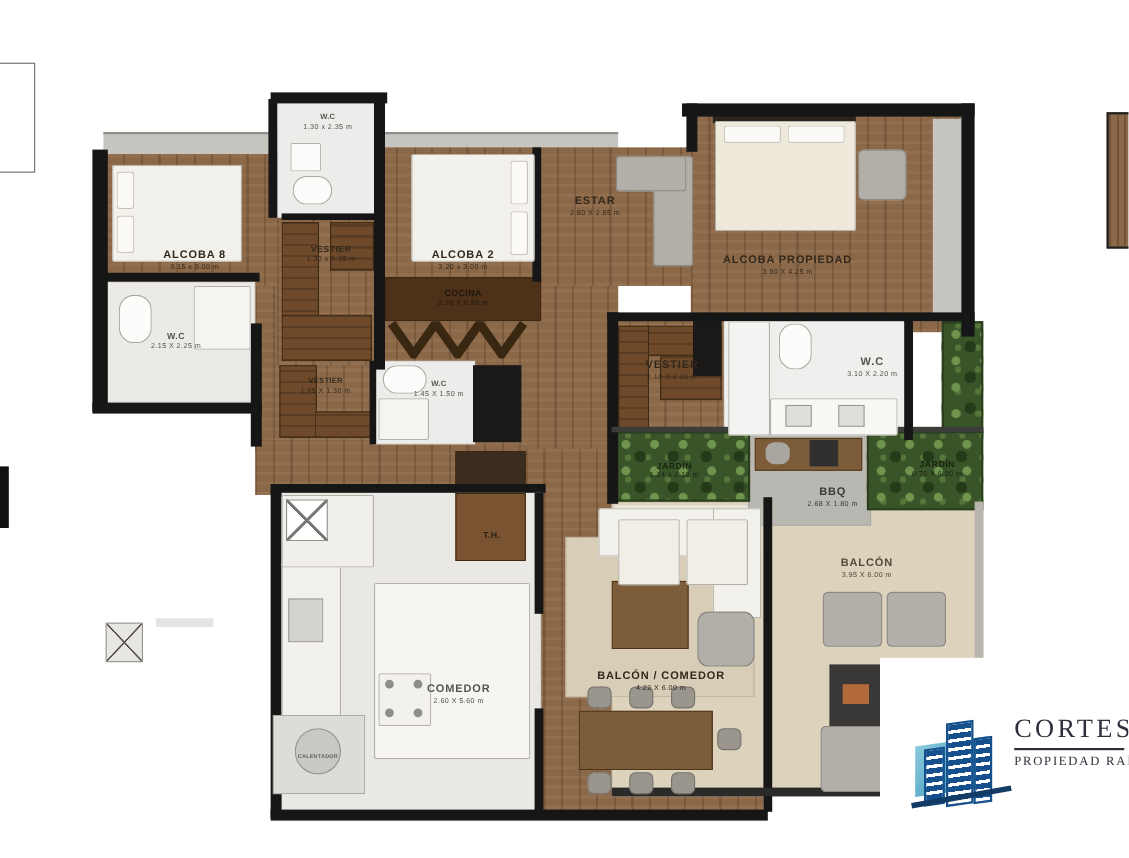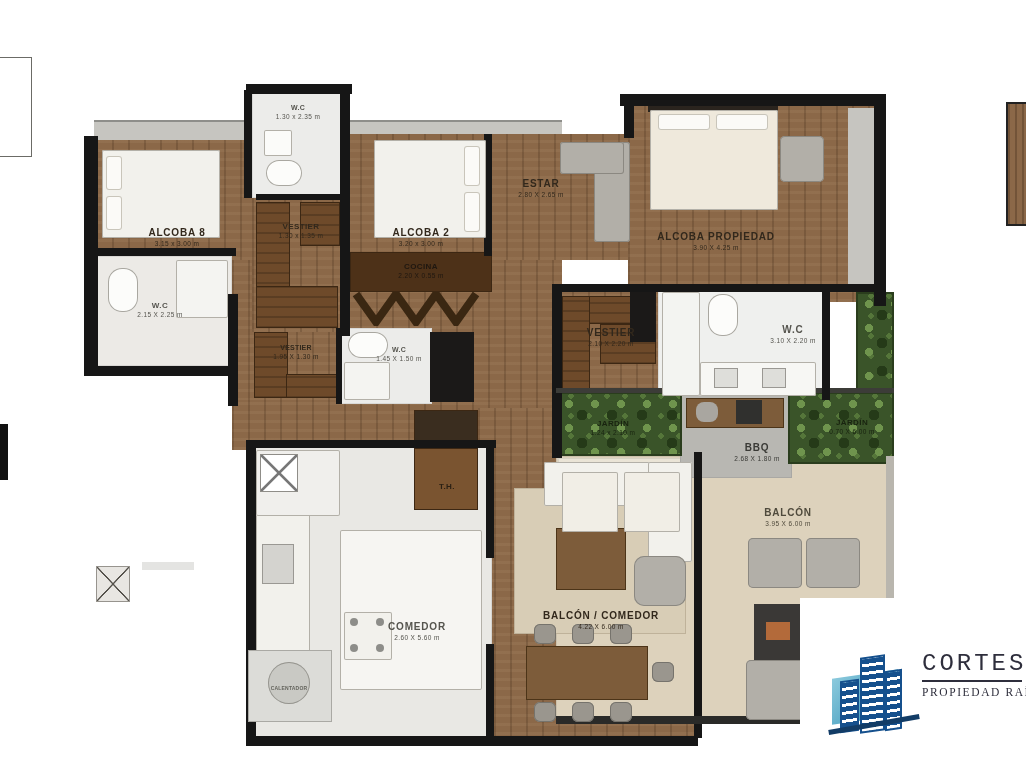--- a/index.html
+++ b/index.html
@@ -45,21 +45,21 @@
   .teal{position:absolute;left:2px;top:30px;width:66px;height:46px;transform:skewY(-8deg);
         background:linear-gradient(135deg,#8ccadd,#2e8fb4);}
   .tower{position:absolute;transform:skewY(-8deg);
          background:repeating-linear-gradient(180deg,#15508d 0 5px,#ffffff 5px 8px);
          border:2px solid #15508d;}
   .t1{left:10px;top:36px;width:15px;height:48px;}
   .t2{left:30px;top:12px;width:21px;height:72px;}
   .t3{left:55px;top:26px;width:13px;height:56px;}
   .lbase{position:absolute;left:-2px;top:78px;width:92px;height:5px;background:#123c66;transform:rotate(-10deg);}
   .logo-text{position:absolute;left:122px;top:52px;width:100px;font-family:"Liberation Serif",serif;color:#2e2e3c;}
-  .logo-name{font-size:24px;letter-spacing:3px;font-family:Liberation Mono, monospace;}
+  .logo-name{font-size:24px;letter-spacing:3px;}
   .logo-rule{height:2px;background:#2e2e3c;margin:3px 0 4px 0;}
   .logo-tag{font-size:11.5px;letter-spacing:1.6px;white-space:nowrap;}
   .zig{position:absolute;z-index:5;}
 </style>
 </head>
 <body>
 
 <div class="canvas">
 
   <div class="abs" style="left:-2px;top:57px;width:32px;height:98px;background:#fff;border:1px solid #6b6b66;z-index:7;"></div>

